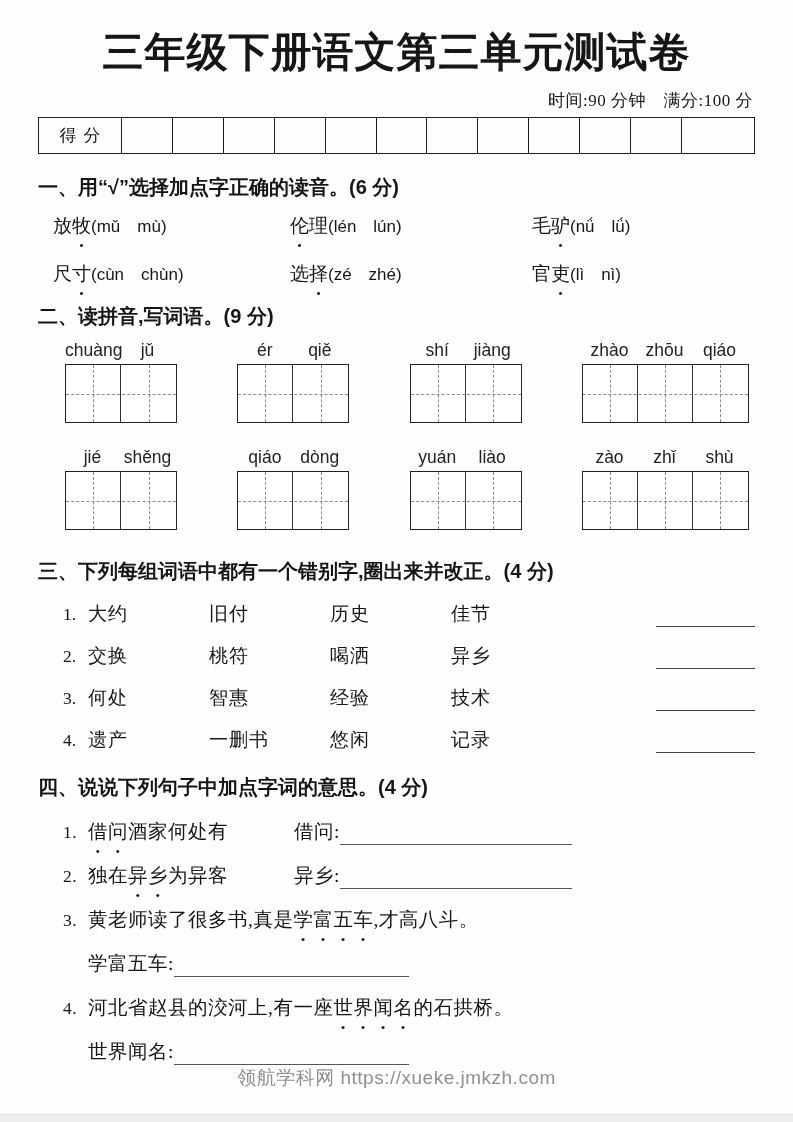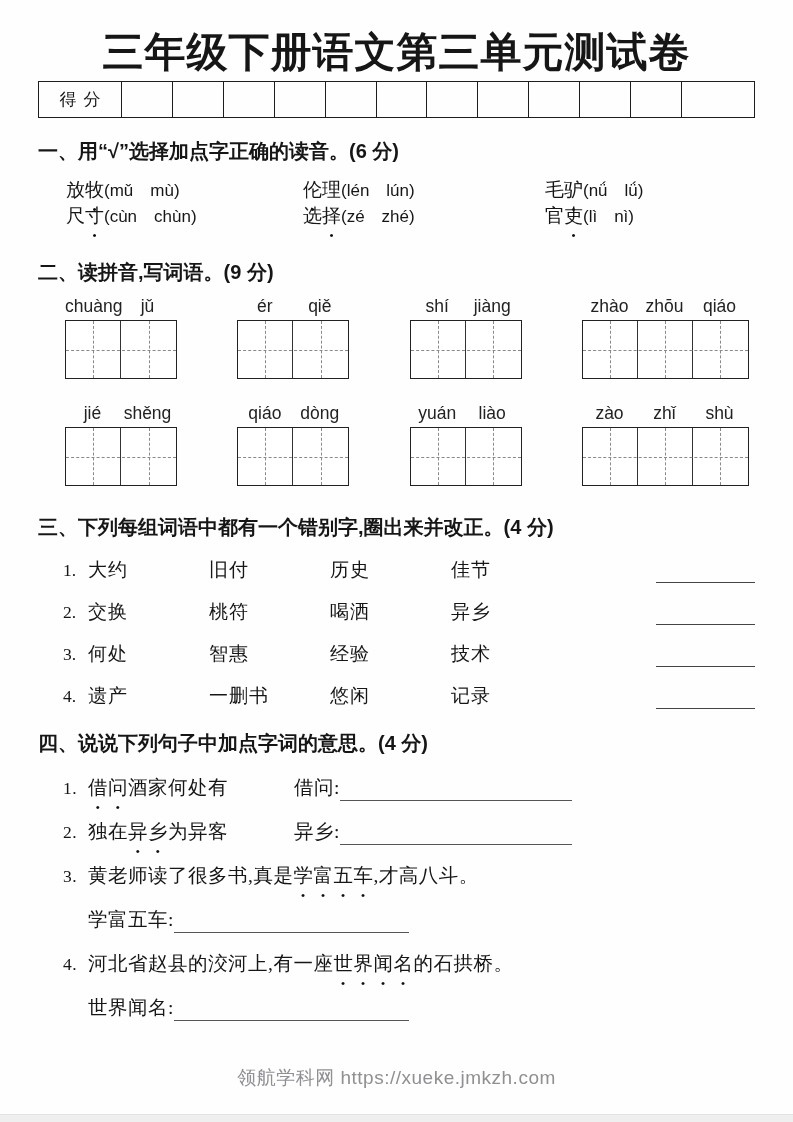--- a/index.html
+++ b/index.html
@@ -64,23 +64,24 @@
     position: absolute;
     left: 50%; transform: translateX(-50%);
     bottom: -13px;
     font-size: 13px;
     color: #111;
     line-height: 1;
   }
 
   
   .s1-grid {
-    margin: 12px 0 0 28px;
+    margin: 12px 0 0 15px;
     display: grid;
     grid-template-columns: 237px 242px 1fr;
+    row-gap: 22px;
     font-size: 19px;
   }
   .s1-item { white-space: nowrap; }
   .s1-item .pinyin {
     font-family: "Liberation Sans", "DejaVu Sans", sans-serif;
     font-size: 17px;
   }
 
   
   .box-row {
@@ -181,20 +182,21 @@
     border-top: 1px solid #e3e3e3;
   }
 </style>
 </head>
 <body>
 
 <div class="page">
 
   <h1 class="title">三年级下册语文第三单元测试卷</h1>
 
+  <div class="meta">时间:90 分钟　满分:100 分</div>
 
   <table class="score">
     <colgroup id="score-cols">
         <col style="width: 83px;">
         <col>
         <col>
         <col>
         <col>
         <col>
         <col>
@@ -230,21 +232,21 @@
         <div class="s1-item"><span class="ch">放</span><span class="ch dot">牧</span><span class="pinyin">(mǔ　mù)</span></div>
         <div class="s1-item"><span class="ch dot">伦</span><span class="ch">理</span><span class="pinyin">(lén　lún)</span></div>
         <div class="s1-item"><span class="ch">毛</span><span class="ch dot">驴</span><span class="pinyin">(nǘ　lǘ)</span></div>
         <div class="s1-item"><span class="ch">尺</span><span class="ch dot">寸</span><span class="pinyin">(cùn　chùn)</span></div>
         <div class="s1-item"><span class="ch">选</span><span class="ch dot">择</span><span class="pinyin">(zé　zhé)</span></div>
         <div class="s1-item"><span class="ch">官</span><span class="ch dot">吏</span><span class="pinyin">(lì　nì)</span></div>
       </div>
   </section>
 
   <section>
-    <h2 class="sec" style="margin-top:29px">二、读拼音,写词语。(9 分)</h2>
+    <h2 class="sec" style="margin-top:15px">二、读拼音,写词语。(9 分)</h2>
     <div id="s2-rows">
         <div class="box-row">
           <div class="wgroup">
             <div class="pin-row">
               <div class="pin-syll">chuàng</div>
               <div class="pin-syll">jǔ</div>
             </div>
             <div class="wbox">
               <div class="wcell"></div>
               <div class="wcell"></div>

